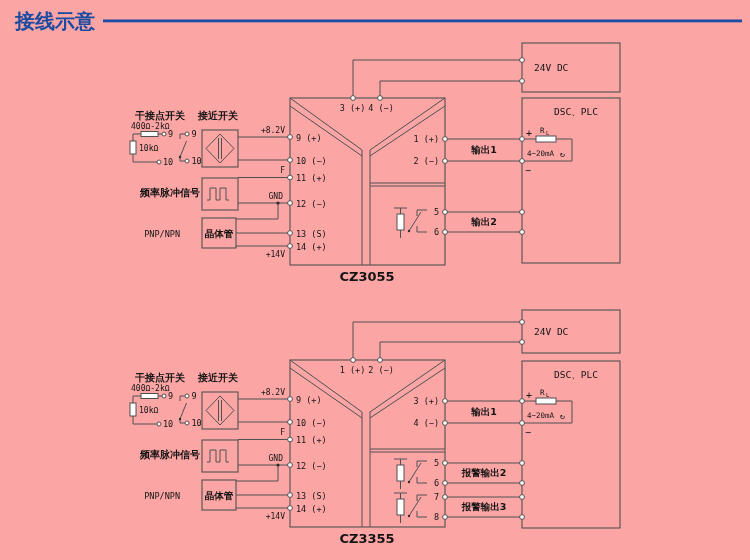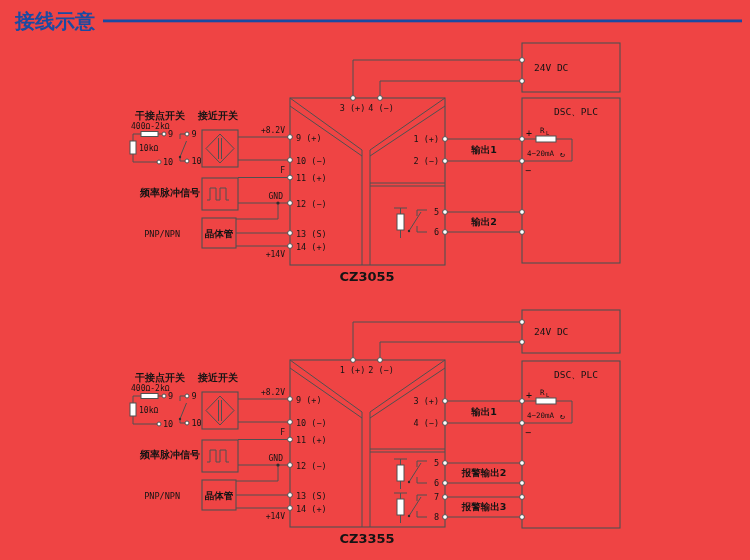--- a/index.html
+++ b/index.html
@@ -1,16 +1,16 @@
 <!DOCTYPE html>
 <html><head>
 <meta charset="utf-8">
 <style>
   html,body { margin:0; padding:0; background:#ffffff; }
-  .stage { position:relative; width:750px; height:560px; background:#ef4444; overflow:hidden;
+  .stage { position:relative; width:750px; height:560px; background:#fca5a5; overflow:hidden;
            font-family:"DejaVu Sans", sans-serif; }
   svg { display:block; }
   .wire   { stroke:#505050; stroke-width:1; fill:none; }
   .thin   { stroke:#505050; stroke-width:1; fill:none; }
   .box    { stroke:#505050; stroke-width:1.1; fill:none; }
   .rres   { stroke:#505050; stroke-width:1; fill:#ffffff; }
   circle.t   { fill:#ffffff; stroke:#505050; stroke-width:1; }
   circle.dot { fill:#2e2e2e; stroke:none; }
   text { fill:#141414; }
   .title  { font:bold 20px "DejaVu Sans", sans-serif; fill:#1b4aa2; }

